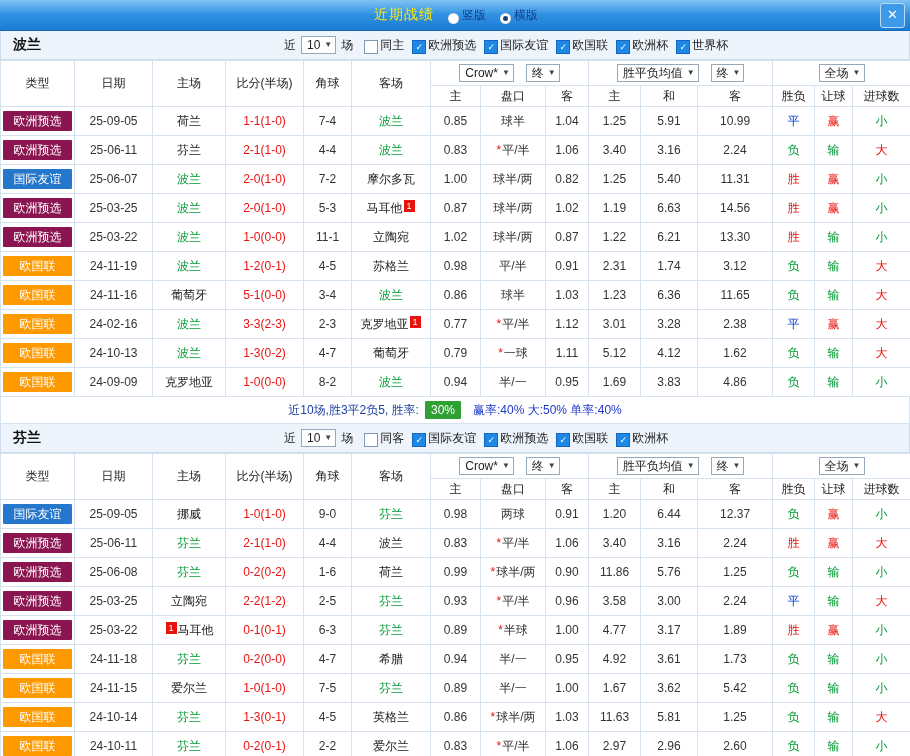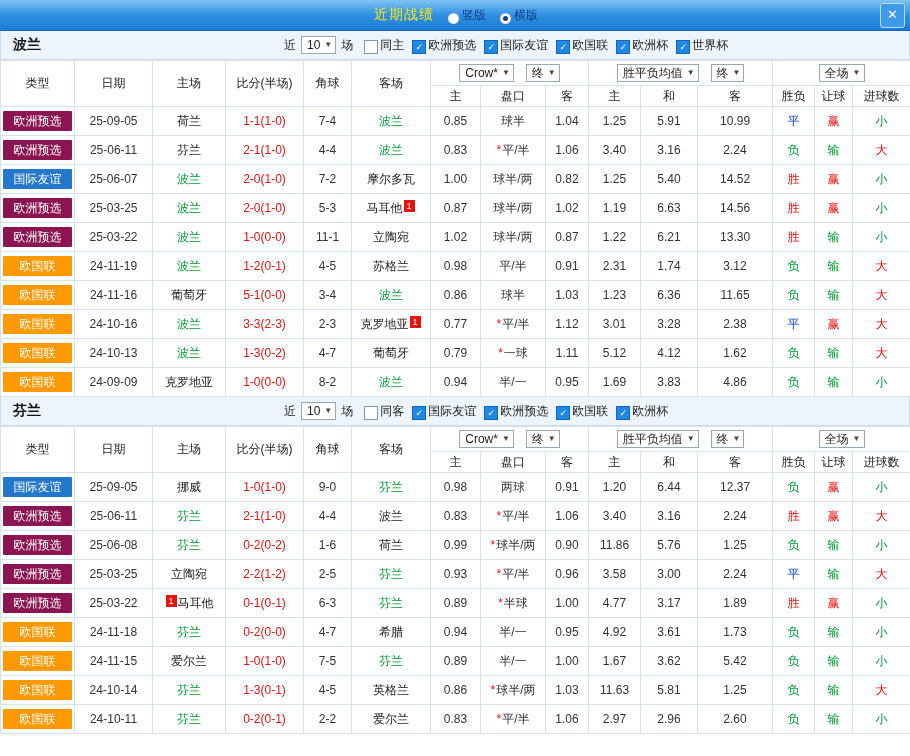--- a/index.html
+++ b/index.html
@@ -196,21 +196,21 @@
           <td class="date">25-06-07</td>
           <td><span class="team self">波兰</span></td>
           <td class="score">2-0(1-0)</td>
           <td class="corner">7-2</td>
           <td><span class="team">摩尔多瓦</span></td>
           <td class="num">1.00</td>
           <td class="hcap">球半/两</td>
           <td class="num">0.82</td>
           <td class="num">1.25</td>
           <td class="num">5.40</td>
-          <td class="num">14.52</td>
+          <td class="num">11.31</td>
           <td class="res" style="color: rgb(232, 18, 15);">胜</td>
           <td class="res" style="color: rgb(232, 18, 15);">赢</td>
           <td class="res" style="color: rgb(0, 153, 51);">小</td>
         </tr>
         <tr class="drow">
           <td>
             <span class="tbadge" style="background: rgb(138, 21, 80);">欧洲预选</span>
           </td>
           <td class="date">25-03-25</td>
           <td><span class="team self">波兰</span></td>
@@ -281,21 +281,21 @@
           <td class="num">6.36</td>
           <td class="num">11.65</td>
           <td class="res" style="color: rgb(0, 153, 51);">负</td>
           <td class="res" style="color: rgb(0, 153, 51);">输</td>
           <td class="res" style="color: rgb(232, 18, 15);">大</td>
         </tr>
         <tr class="drow">
           <td>
             <span class="tbadge" style="background: rgb(255, 153, 0);">欧国联</span>
           </td>
-          <td class="date">24-10-16</td>
+          <td class="date">24-02-16</td>
           <td><span class="team self">波兰</span></td>
           <td class="score">3-3(2-3)</td>
           <td class="corner">2-3</td>
           <td><span class="team">克罗地亚</span><span class="card">1</span></td>
           <td class="num">0.77</td>
           <td class="hcap"><span class="star">*</span>平/半</td>
           <td class="num">1.12</td>
           <td class="num">3.01</td>
           <td class="num">3.28</td>
           <td class="num">2.38</td>
@@ -336,20 +336,25 @@
           <td class="num">0.95</td>
           <td class="num">1.69</td>
           <td class="num">3.83</td>
           <td class="num">4.86</td>
           <td class="res" style="color: rgb(0, 153, 51);">负</td>
           <td class="res" style="color: rgb(0, 153, 51);">输</td>
           <td class="res" style="color: rgb(0, 153, 51);">小</td>
         </tr>
       </tbody>
     </table>
+    <div class="summary">
+      <span class="sprefix">近10场,胜3平2负5, 胜率:</span>
+      <span class="ratebadge">30%</span>
+      <span class="ssuffix">赢率:40% 大:50% 单率:40%</span>
+    </div>
     <div class="band">
       <span class="team-title">芬兰</span>
       <div class="filters">
         <span class="flabel">近</span>
         <span class="fselect">
           <span>10</span>
           <span class="arrow">▼</span>
         </span>
         <span class="flabel">场</span>
         <label class="cbwrap">

